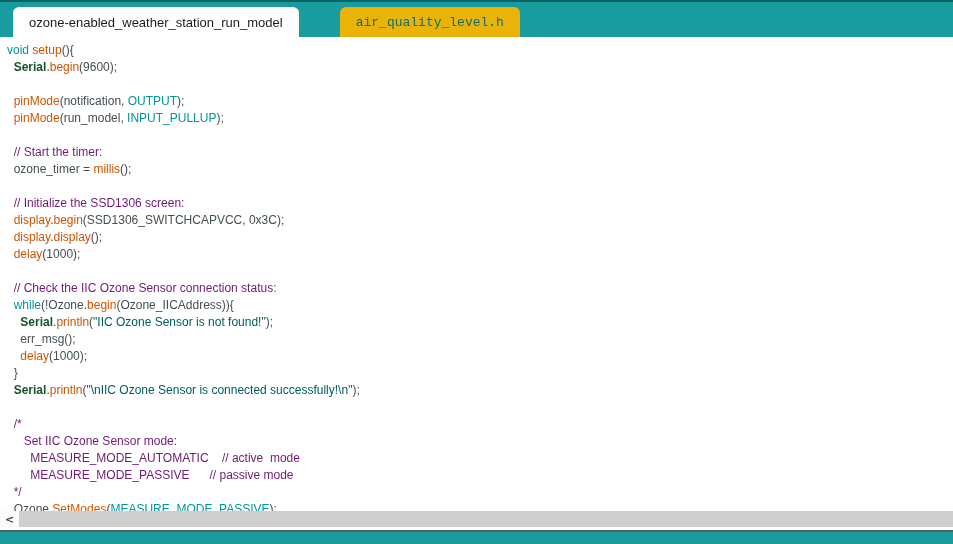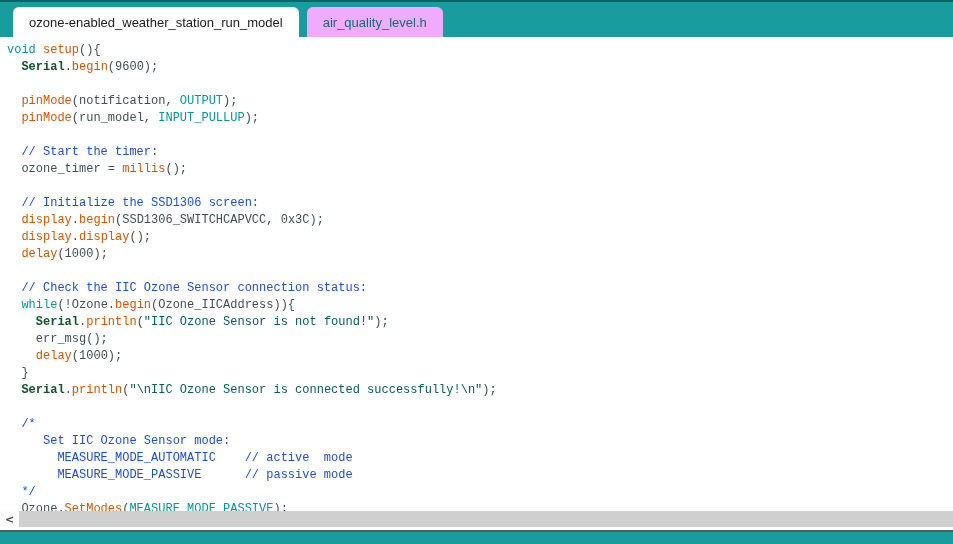--- a/index.html
+++ b/index.html
@@ -7,54 +7,55 @@
   body { background: #ffffff; font-family: "Liberation Sans", sans-serif; }
 
   
   .tabbar {
     height: 37px;
     background: #199C9E;
     border-top: 2px solid #0D6466;
     display: flex;
     align-items: flex-end;
     padding-left: 13px;
+    gap: 33px;
   }
   .tab {
     height: 30px;
     display: flex;
     align-items: center;
     padding: 0 16px;
     font-size: 13px;
     border-radius: 6px 6px 0 0;
     white-space: nowrap;
     cursor: default;
   }
   .tab.active { background: #ffffff; color: #1c1c1c; }
-  .tab.inactive { background: #f0abfc; color: #0E6F6F; margin-left: 8px; }
+  .tab.inactive { background: #eab308; color: #0E6F6F; margin-left: 8px; font-family: Liberation Mono, monospace; }
 
   
   .editor {
     height: 474px;
     background: #ffffff;
     overflow: hidden;
   }
   .code {
-    font-family: Liberation Mono, monospace;
+    font-family: Liberation Sans, sans-serif;
     font-size: 12px;
     line-height: 17px;
     white-space: pre;
     padding: 5px 0 0 7px;
     color: #434F54;
   }
   .line { height: 17px; }
   .tok-k { color: #00979C; }                      
   .tok-f { color: #D35400; }                      
   .tok-b { color: #14532d; font-weight: bold; }   
   .tok-s { color: #005C5F; }                      
-  .tok-c { color: #1d4ed8; }                      
+  .tok-c { color: #701a75; }                      
   .tok-p { color: #434F54; }                      
 
   
   .hscroll { height: 16px; display: flex; background: #CFCFCF; }
   .scroll-btn {
     width: 19px; height: 16px;
     background: #FBFBFB;
     display: flex; align-items: center; justify-content: center;
     color: #4a4a4a; font-weight: bold; font-size: 11px;
     font-family: "DejaVu Sans", sans-serif;

